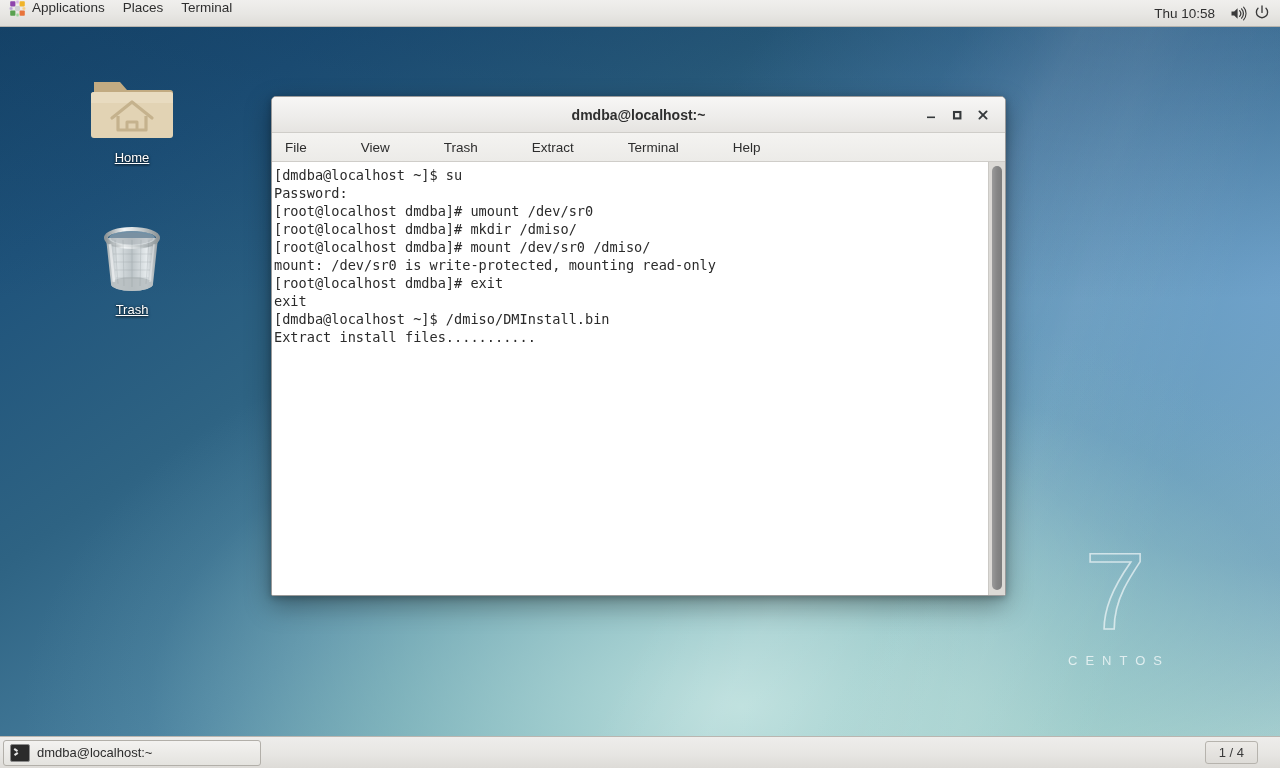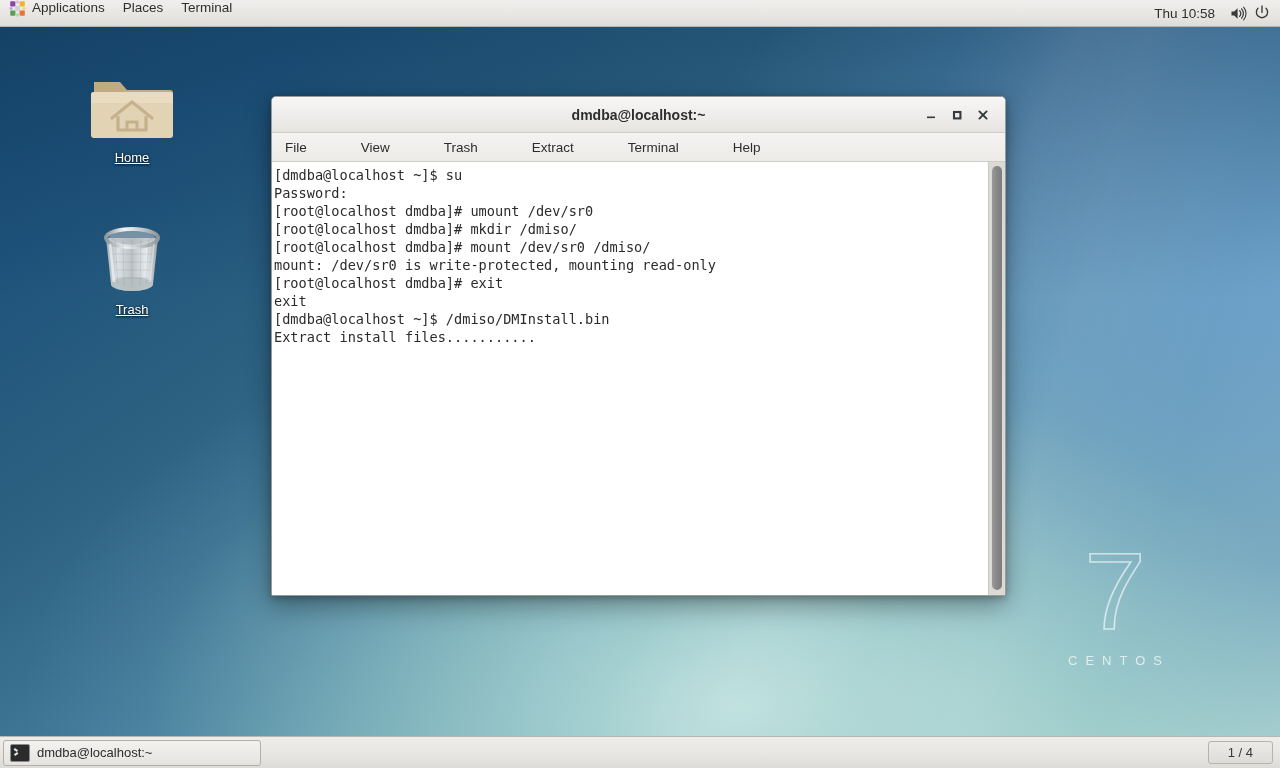--- a/index.html
+++ b/index.html
@@ -289,22 +289,22 @@
   .term-mini::after {
     content: "";
     position: absolute;
     left: 3px; top: 8px;
     width: 4px; height: 1.5px;
     background: #e6e6e6;
     transform: rotate(-35deg);
   }
   .task-spacer { flex: 1 1 auto; }
   .workspace {
-    margin-right: 7px;
-    padding: 3px 19px;
+    margin-right: 22px;
+    padding: 3px 13px;
     font-size: 13px;
     color: #3a3a3a;
     background: linear-gradient(180deg, #eceae7 0%, #dedcd8 100%);
     border: 1px solid #b6b3ad;
     border-radius: 3px;
     cursor: default;
   }
 </style>
 </head>
 <body>

